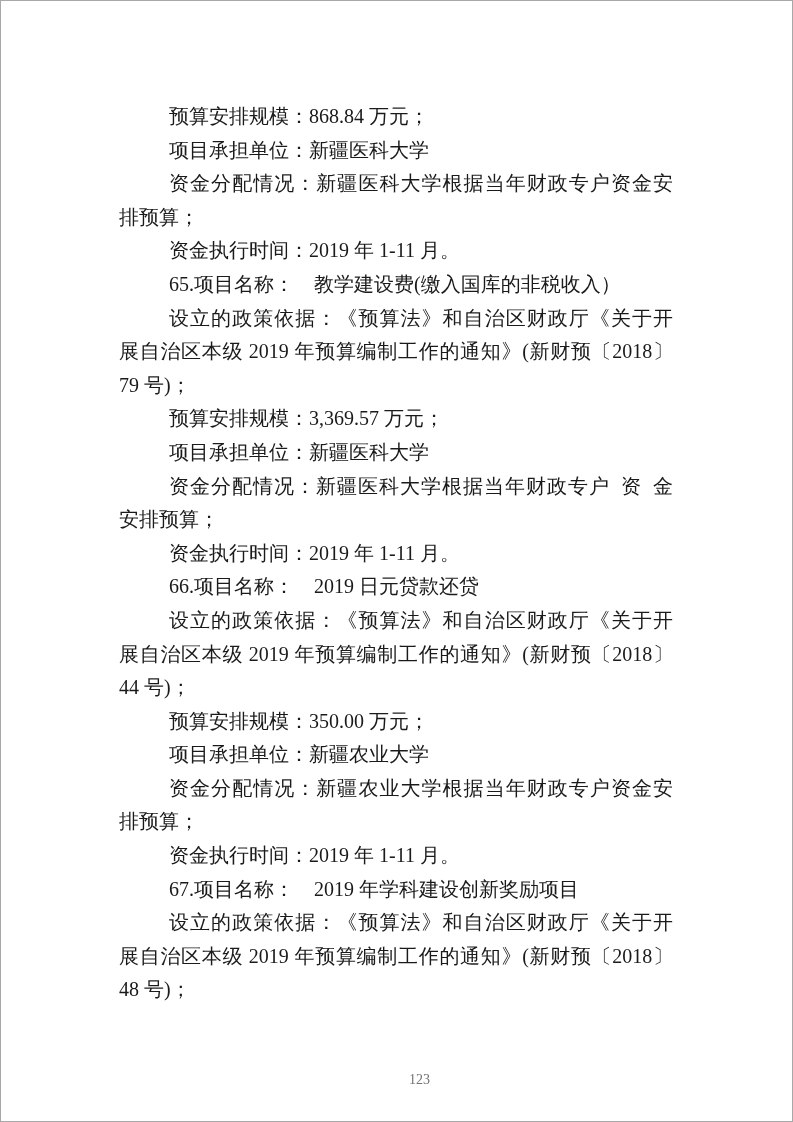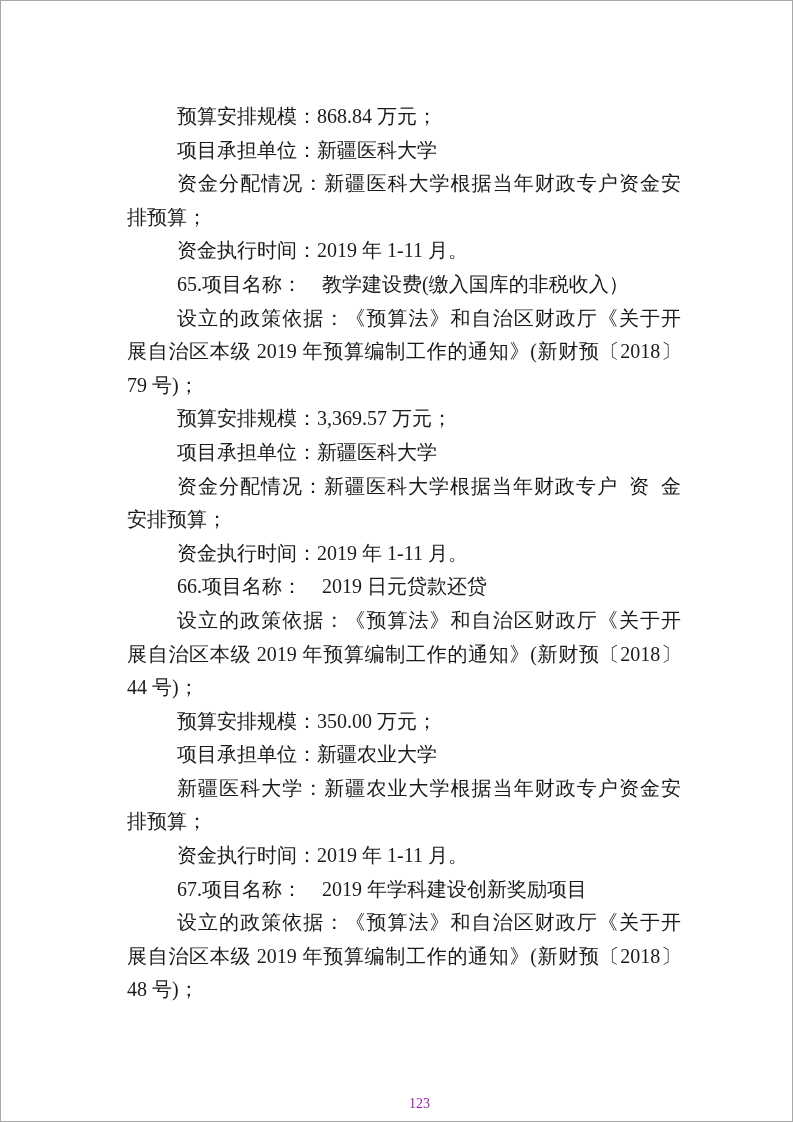--- a/index.html
+++ b/index.html
@@ -18,21 +18,20 @@
     font-family: "Liberation Serif", "DejaVu Serif", serif;
     color: #1a1a1a;
   }
   .doc {
     position: absolute;
     left: 118px;
     top: 99px;
     width: 554px;
     font-size: 20px;
     line-height: 33.6px;
-    margin-left: 8px;
   }
   .line {
     height: 33.6px;
     overflow: hidden;
     white-space: normal;
   }
   .line.indent {
     text-indent: 50px;
   }
   .line.justify {
@@ -41,22 +40,21 @@
   }
   .footer {
     position: absolute;
     top: 1070px;
     left: 0;
     width: 100%;
     text-align: center;
     text-indent: 46px;
     font-size: 14px;
     line-height: 18px;
-    color: #a21caf;
-    margin-top: 24px;
+    color: #737373;
   }
 </style>
 </head>
 <body>
 
 <div class="page">
   <main class="doc" id="lines-container">
       <div class="line indent">预算安排规模：868.84 万元；</div>
       <div class="line indent">项目承担单位：新疆医科大学</div>
       <div class="line indent justify">资金分配情况：新疆医科大学根据当年财政专户资金安</div>
@@ -70,21 +68,21 @@
       <div class="line indent">项目承担单位：新疆医科大学</div>
       <div class="line indent justify">资金分配情况：新疆医科大学根据当年财政专户 资 金</div>
       <div class="line">安排预算；</div>
       <div class="line indent">资金执行时间：2019 年 1-11 月。</div>
       <div class="line indent">66.项目名称：　2019 日元贷款还贷</div>
       <div class="line indent justify">设立的政策依据：《预算法》和自治区财政厅《关于开</div>
       <div class="line justify">展自治区本级 2019 年预算编制工作的通知》(新财预〔2018〕</div>
       <div class="line">44 号)；</div>
       <div class="line indent">预算安排规模：350.00 万元；</div>
       <div class="line indent">项目承担单位：新疆农业大学</div>
-      <div class="line indent justify">新疆医科大学：新疆农业大学根据当年财政专户资金安</div>
+      <div class="line indent justify">资金分配情况：新疆农业大学根据当年财政专户资金安</div>
       <div class="line">排预算；</div>
       <div class="line indent">资金执行时间：2019 年 1-11 月。</div>
       <div class="line indent">67.项目名称：　2019 年学科建设创新奖励项目</div>
       <div class="line indent justify">设立的政策依据：《预算法》和自治区财政厅《关于开</div>
       <div class="line justify">展自治区本级 2019 年预算编制工作的通知》(新财预〔2018〕</div>
       <div class="line">48 号)；</div>
     </main>
   <div class="footer">123</div>
 </div>
 

